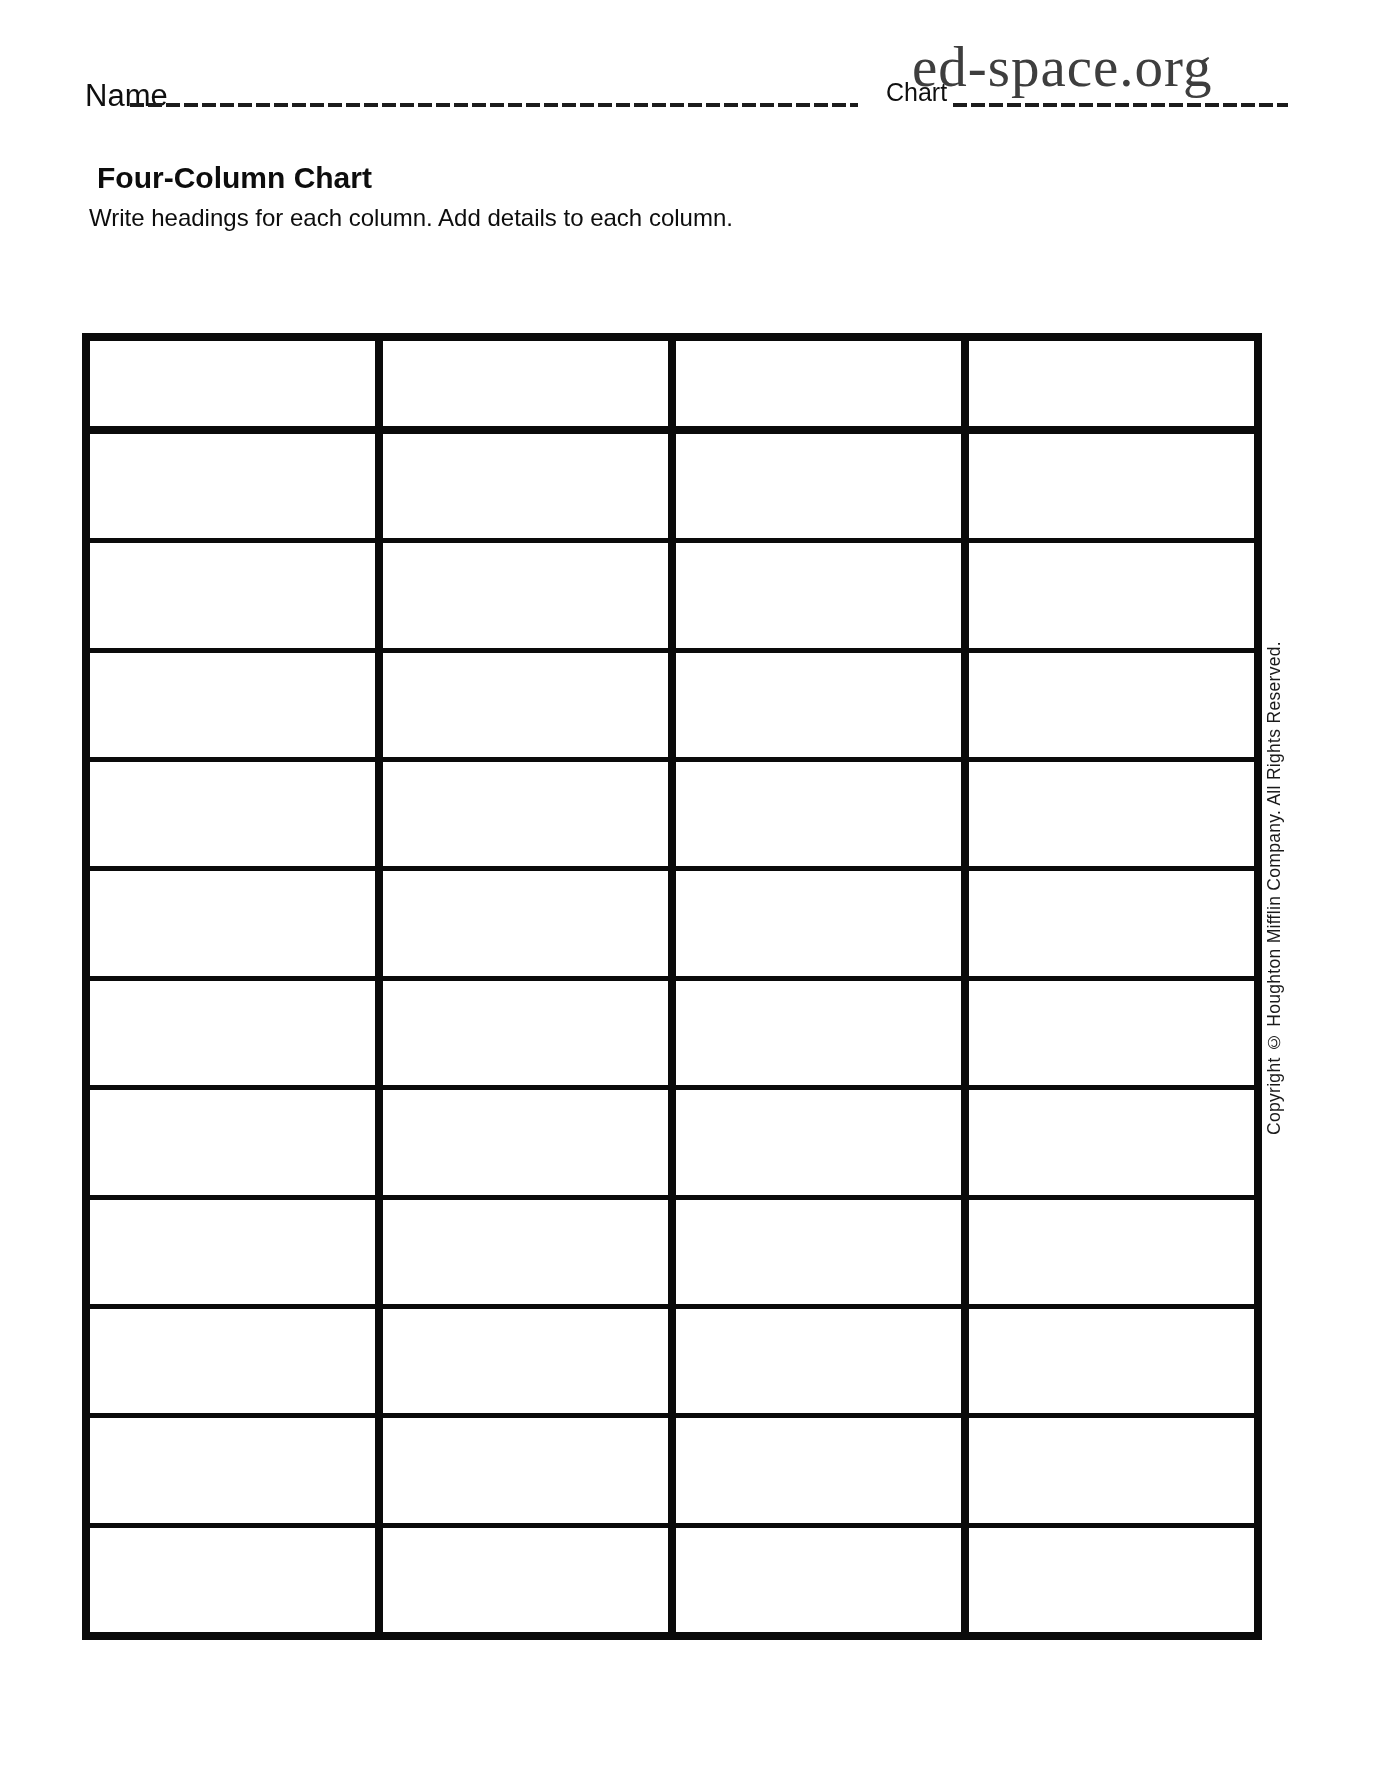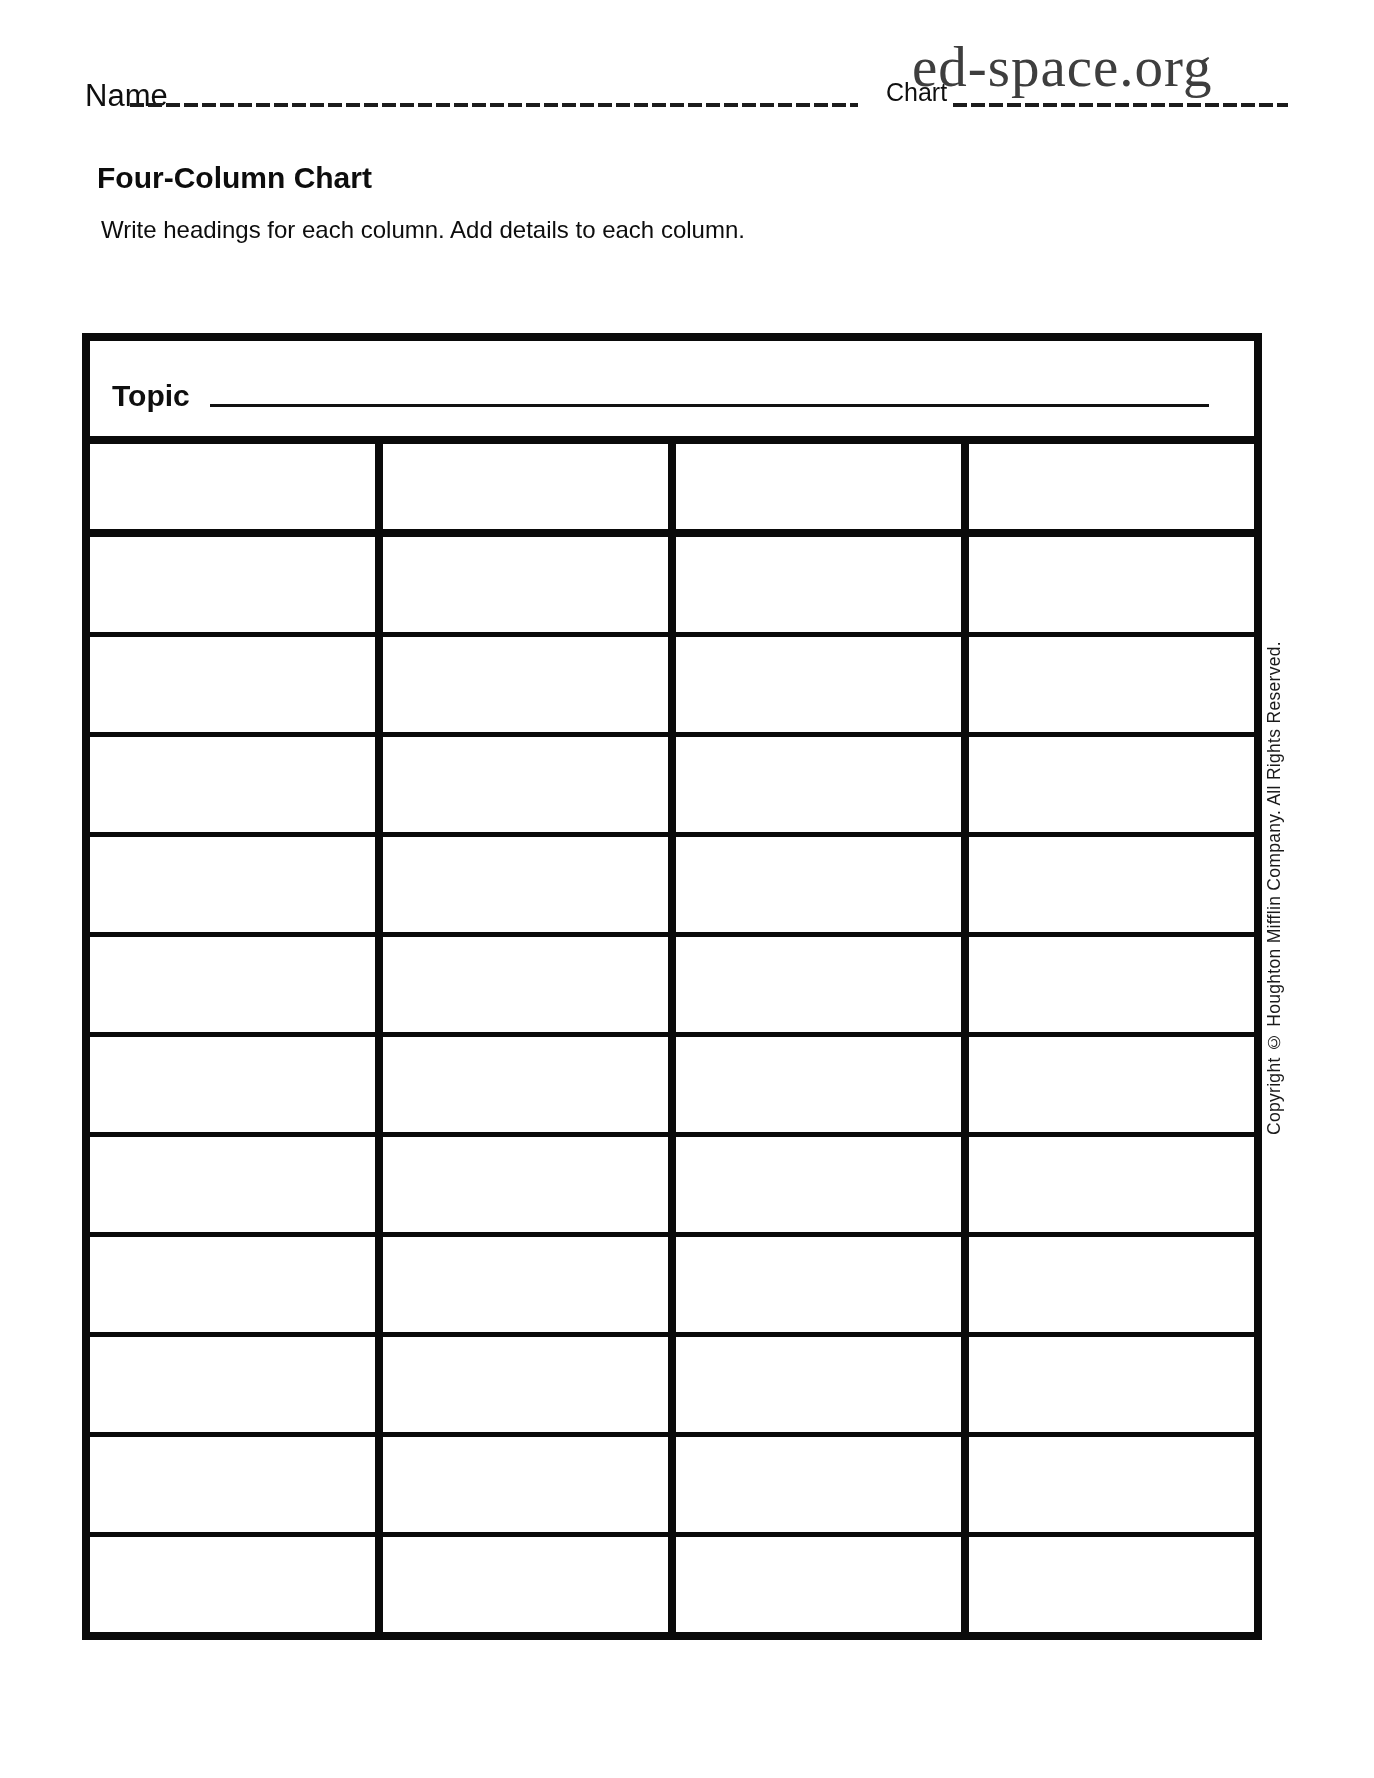--- a/index.html
+++ b/index.html
@@ -67,21 +67,21 @@
     top: 149px;
     margin: 12px;
     font-size: 30px;
     font-weight: 700;
     color: #0d0d0d;
   }
   .instruction {
     position: absolute;
     left: 85px;
     top: 200px;
-    margin: 16px;
+    margin: 4px;
     font-size: 24px;
     color: #0d0d0d;
   }
 
   
   .chart-table {
     position: absolute;
     left: 82px;
     top: 333px;
     width: 1180px;
@@ -165,24 +165,20 @@
   <div class="name-line"></div>
 
   <div class="date-label">Chart</div>
   <div class="date-line"></div>
 
   <h1 class="title">Four-Column Chart</h1>
 
   <p class="instruction">Write headings for each column. Add details to each column.</p>
 
   <div class="chart-table">
-    <div class="topic-row">
-      <span class="topic-label">Topic</span>
-      <div class="topic-line"></div>
-    </div>
 
     <div class="grid-header">
         <div class="cell"></div>
         <div class="cell"></div>
         <div class="cell"></div>
         <div class="cell"></div>
       </div>
 
     <div class="grid-body">
         <div class="body-row">

